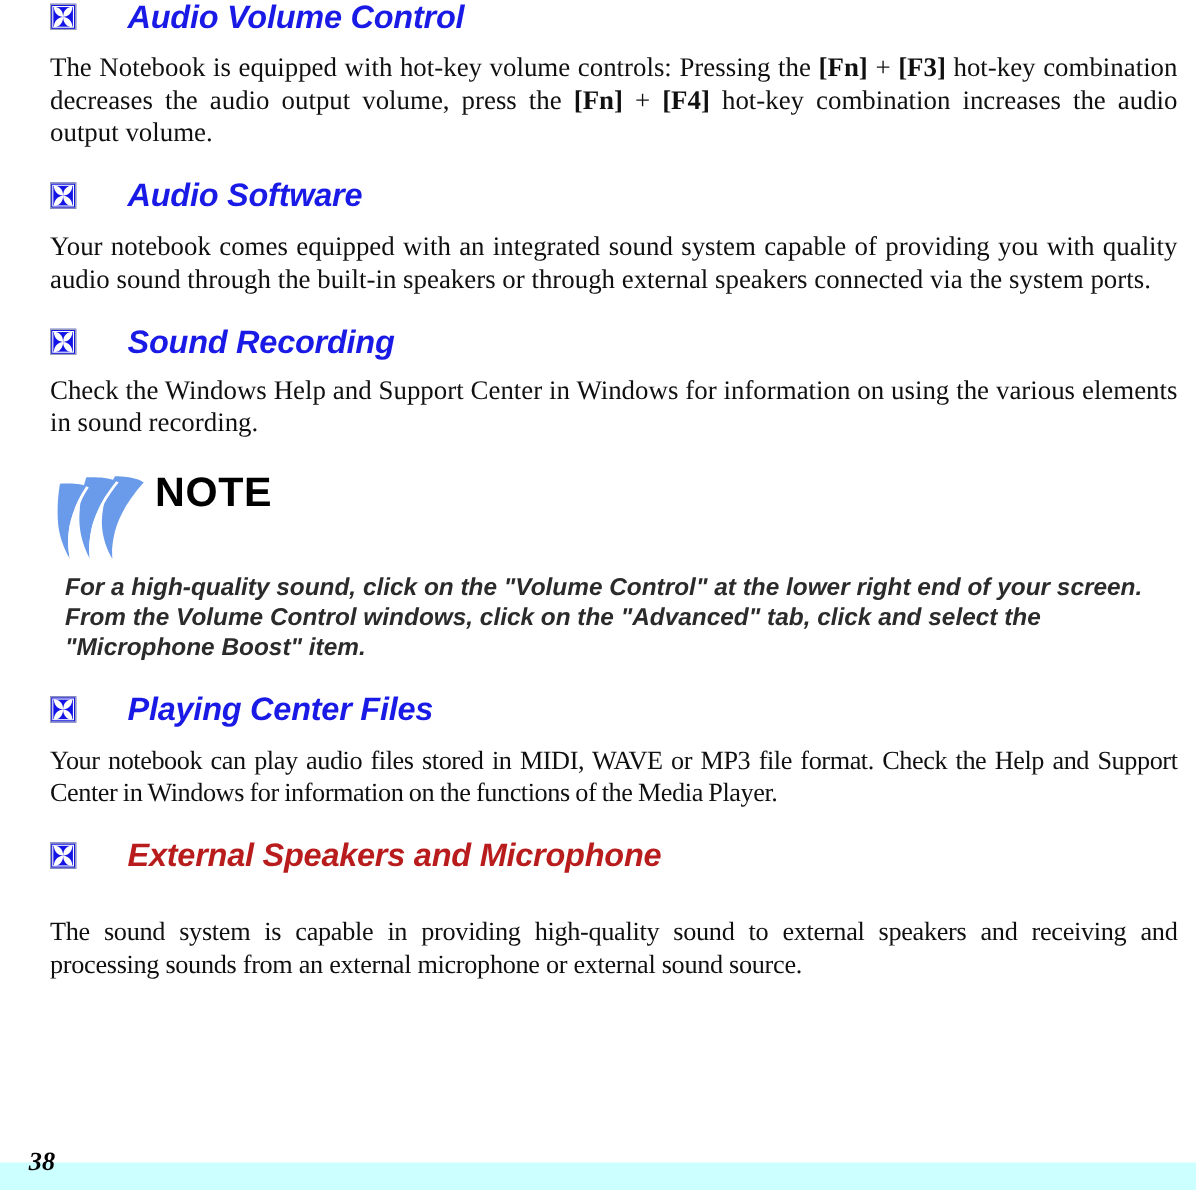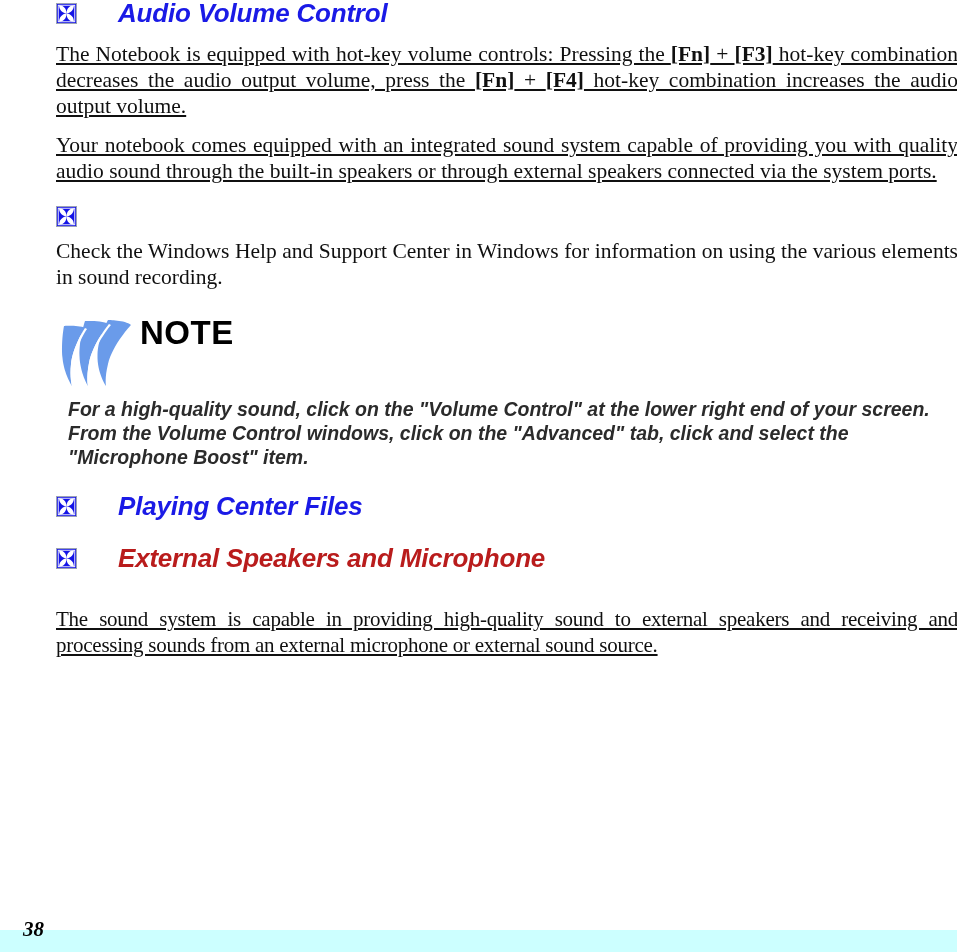--- a/index.html
+++ b/index.html
@@ -19,21 +19,21 @@
 
   .page {
     position: relative;
     width: 957px;
     height: 952px;
     box-sizing: border-box;
   }
 
   .content {
     position: absolute;
-    left: 56px;
+    left: 40px;
     top: 0px;
     width: 902px;
   }
 
   
   .heading {
     display: flex;
     align-items: center;
     margin: 0;
     padding: 0;
@@ -67,21 +67,21 @@
   
   p.body {
     margin: 11px 0 0 0;
     padding: 0;
     font-size: 21.5px;
     line-height: 26px;
     text-align: justify;
     text-justify: inter-word;
     color: #101010;
   }
-  p.body.first { margin-top: 13px; text-decoration: underline; }
+  p.body.first { margin-top: 13px; }
   p.body b { font-weight: bold; }
 
   
   p.body.narrow {
     font-size: 21px;
     letter-spacing: -0.35px;
     word-spacing: -0.5px;
   }
   p.body.narrow2 {
     font-size: 21px;
@@ -164,32 +164,45 @@
           <path fill="#ffffff" d="M10 10 C10 4.5 13.6 1.4 17.8 1.4 C17.8 5.8 14.9 9.6 10 10 Z"></path>
           <path fill="#ffffff" d="M10 10 C10 15.5 6.4 18.6 2.2 18.6 C2.2 14.2 5.1 10.4 10 10 Z"></path>
           <path fill="#ffffff" d="M10 10 C10 15.5 13.6 18.6 17.8 18.6 C17.8 14.2 14.9 10.4 10 10 Z"></path>
           <rect x="1.3" y="1.3" width="17.4" height="17.4" fill="none" stroke="#ffffff" stroke-width="0.9"></rect>
         </svg>
       </span>
       <span class="heading-text" style="color: rgb(26, 26, 230);">Audio Volume Control</span>
     </div>
     <p class="body first"><span>The Notebook is equipped with hot-key volume controls: Pressing the </span><b>[Fn]</b><span> + </span><b>[F3]</b><span> hot-key combination decreases the audio output volume, press the </span><b>[Fn]</b><span> + </span><b>[F4]</b><span> hot-key combination increases the audio output volume.</span></p>
 
+    <div class="heading h-sec">
+      <span class="bullet" style="background: rgb(20, 20, 230);">
+        <svg viewBox="0 0 20 20" xmlns="http://www.w3.org/2000/svg" aria-hidden="true">
+          <path fill="#ffffff" d="M10 10 C10 4.5 6.4 1.4 2.2 1.4 C2.2 5.8 5.1 9.6 10 10 Z"></path>
+          <path fill="#ffffff" d="M10 10 C10 4.5 13.6 1.4 17.8 1.4 C17.8 5.8 14.9 9.6 10 10 Z"></path>
+          <path fill="#ffffff" d="M10 10 C10 15.5 6.4 18.6 2.2 18.6 C2.2 14.2 5.1 10.4 10 10 Z"></path>
+          <path fill="#ffffff" d="M10 10 C10 15.5 13.6 18.6 17.8 18.6 C17.8 14.2 14.9 10.4 10 10 Z"></path>
+          <rect x="1.3" y="1.3" width="17.4" height="17.4" fill="none" stroke="#ffffff" stroke-width="0.9"></rect>
+        </svg>
+      </span>
+      <span class="heading-text" style="color: rgb(26, 26, 230);">Audio Software</span>
+    </div>
     <p class="body first">Your notebook comes equipped with an integrated sound system capable of providing you with quality audio sound through the built-in speakers or through external speakers connected via the system ports.</p>
 
     <div class="heading h-sec">
       <span class="bullet" style="background: rgb(20, 20, 230);">
         <svg viewBox="0 0 20 20" xmlns="http://www.w3.org/2000/svg" aria-hidden="true">
           <path fill="#ffffff" d="M10 10 C10 4.5 6.4 1.4 2.2 1.4 C2.2 5.8 5.1 9.6 10 10 Z"></path>
           <path fill="#ffffff" d="M10 10 C10 4.5 13.6 1.4 17.8 1.4 C17.8 5.8 14.9 9.6 10 10 Z"></path>
           <path fill="#ffffff" d="M10 10 C10 15.5 6.4 18.6 2.2 18.6 C2.2 14.2 5.1 10.4 10 10 Z"></path>
           <path fill="#ffffff" d="M10 10 C10 15.5 13.6 18.6 17.8 18.6 C17.8 14.2 14.9 10.4 10 10 Z"></path>
           <rect x="1.3" y="1.3" width="17.4" height="17.4" fill="none" stroke="#ffffff" stroke-width="0.9"></rect>
         </svg>
       </span>
+      <span class="heading-text" style="color: rgb(26, 26, 230);">Sound Recording</span>
     </div>
     <p class="body">Check the Windows Help and Support Center in Windows for information on using the various elements in sound recording.</p>
 
     <div class="note-block">
       <div class="note-badge">
         <span class="note-swoosh">
           <svg viewBox="0 0 76 72" xmlns="http://www.w3.org/2000/svg" aria-hidden="true">
             <path fill="#6a9bea" d="M6 10 C6 10 21 9 27 12 C27 12 15 30 13 48 C11.5 61 14 70 14 70 C14 70 6 58 4.5 42 C3 26 6 10 6 10 Z"></path>
             <path fill="#6a9bea" d="M27 5 C27 5 44 4 51 8 C51 8 35 27 31 47 C28 62 30 70 30 70 C30 70 22 57 21.5 40 C21 23 27 5 27 5 Z"></path>
             <path fill="#6a9bea" d="M50 4 C50 4 67 4 73 9 C73 9 55 28 50 48 C46.5 62 48 70 48 70 C48 70 39 57 39.5 39 C40 21 50 4 50 4 Z"></path>
@@ -207,20 +220,21 @@
         <svg viewBox="0 0 20 20" xmlns="http://www.w3.org/2000/svg" aria-hidden="true">
           <path fill="#ffffff" d="M10 10 C10 4.5 6.4 1.4 2.2 1.4 C2.2 5.8 5.1 9.6 10 10 Z"></path>
           <path fill="#ffffff" d="M10 10 C10 4.5 13.6 1.4 17.8 1.4 C17.8 5.8 14.9 9.6 10 10 Z"></path>
           <path fill="#ffffff" d="M10 10 C10 15.5 6.4 18.6 2.2 18.6 C2.2 14.2 5.1 10.4 10 10 Z"></path>
           <path fill="#ffffff" d="M10 10 C10 15.5 13.6 18.6 17.8 18.6 C17.8 14.2 14.9 10.4 10 10 Z"></path>
           <rect x="1.3" y="1.3" width="17.4" height="17.4" fill="none" stroke="#ffffff" stroke-width="0.9"></rect>
         </svg>
       </span>
       <span class="heading-text" style="color: rgb(26, 26, 230);">Playing Center Files</span>
     </div>
+    <p class="body first narrow">Your notebook can play audio files stored in MIDI, WAVE or MP3 file format.  Check the Help and Support Center in Windows for information on the functions of the Media Player.</p>
 
     <div class="heading h-sec">
       <span class="bullet" style="background: rgb(20, 20, 230);">
         <svg viewBox="0 0 20 20" xmlns="http://www.w3.org/2000/svg" aria-hidden="true">
           <path fill="#ffffff" d="M10 10 C10 4.5 6.4 1.4 2.2 1.4 C2.2 5.8 5.1 9.6 10 10 Z"></path>
           <path fill="#ffffff" d="M10 10 C10 4.5 13.6 1.4 17.8 1.4 C17.8 5.8 14.9 9.6 10 10 Z"></path>
           <path fill="#ffffff" d="M10 10 C10 15.5 6.4 18.6 2.2 18.6 C2.2 14.2 5.1 10.4 10 10 Z"></path>
           <path fill="#ffffff" d="M10 10 C10 15.5 13.6 18.6 17.8 18.6 C17.8 14.2 14.9 10.4 10 10 Z"></path>
           <rect x="1.3" y="1.3" width="17.4" height="17.4" fill="none" stroke="#ffffff" stroke-width="0.9"></rect>
         </svg>

